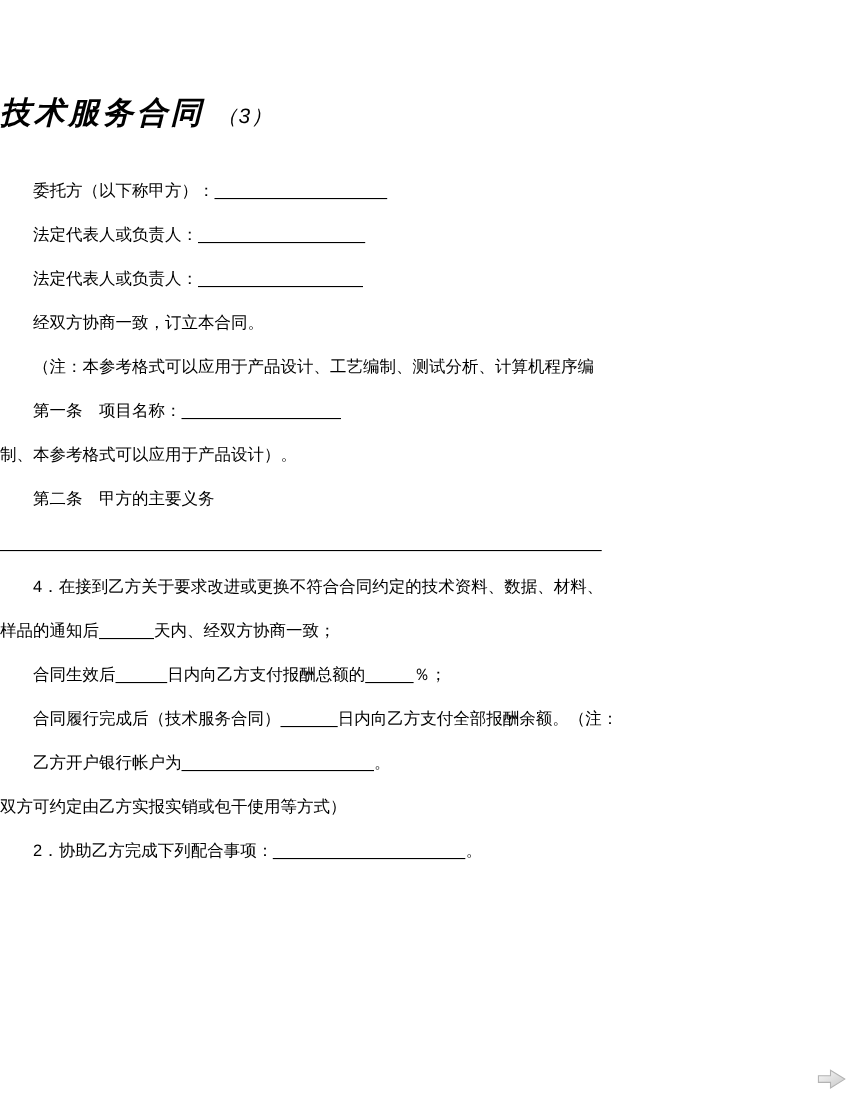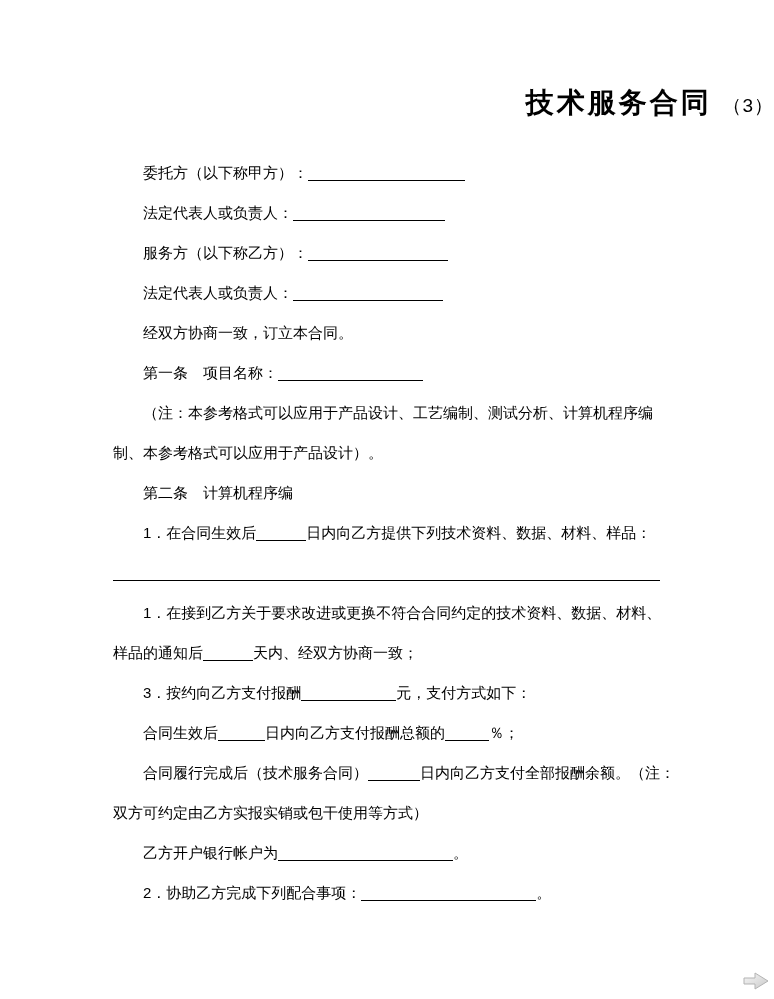--- a/index.html
+++ b/index.html
@@ -8,34 +8,34 @@
     height: 999px;
     background: #ffffff;
     color: #000000;
     font-family: "Liberation Sans", "DejaVu Sans", sans-serif;
     overflow: hidden;
     position: relative;
   }
   .doc-title {
     margin: 0;
     padding-top: 86px;
-    text-align: right;
+    text-align: left;
     font-size: 28px;
     line-height: 34px;
     font-weight: bold;
     letter-spacing: 3px;
+    font-style: italic;
   }
   .doc-title .title-suffix {
     font-size: 19px;
     font-weight: normal;
     letter-spacing: 1px;
   }
   .doc-body {
     margin-top: 30px;
-    padding-left: 113px;
     padding-right: 30px;
   }
   .line {
     height: 40px;
     line-height: 40px;
     font-size: 15px;
     white-space: nowrap;
     letter-spacing: 0;
   }
   .line.indent { padding-left: 30px; }
@@ -57,36 +57,33 @@
 <body>
 
 <h1 class="doc-title">
   <span>技术服务合同</span>
   <span class="title-suffix">（3）</span>
 </h1>
 
 <div class="doc-body">
     <div class="line indent"><span>委托方（以下称甲方）：</span><span class="blank" style="width: 157px;"></span></div>
     <div class="line indent"><span>法定代表人或负责人：</span><span class="blank" style="width: 152px;"></span></div>
-    <div class="line indent"><span>服务方（以下称乙方）：</span><span class="blank" style="width: 140px;"></span></div>
     <div class="line indent"><span>法定代表人或负责人：</span><span class="blank" style="width: 150px;"></span></div>
     <div class="line indent"><span>经双方协商一致，订立本合同。</span></div>
+    <div class="line indent"><span>（注：本参考格式可以应用于产品设计、工艺编制、测试分析、计算机程序编</span></div>
     <div class="line indent"><span>第一条　项目名称：</span><span class="blank" style="width: 145px;"></span></div>
-    <div class="line indent"><span>（注：本参考格式可以应用于产品设计、工艺编制、测试分析、计算机程序编</span></div>
     <div class="line"><span>制、本参考格式可以应用于产品设计）。</span></div>
-    <div class="line indent"><span>第二条　计算机程序编</span></div>
-    <div class="line indent"><span>1．在合同生效后</span><span class="blank" style="width: 50px;"></span><span>日内向乙方提供下列技术资料、数据、材料、样品：</span></div>
+    <div class="line indent"><span>第二条　甲方的主要义务</span></div>
     <div class="line"><span class="blank" style="width: 547px;"></span></div>
-    <div class="line indent"><span>1．在接到乙方关于要求改进或更换不符合合同约定的技术资料、数据、材料、</span></div>
+    <div class="line indent"><span>4．在接到乙方关于要求改进或更换不符合合同约定的技术资料、数据、材料、</span></div>
     <div class="line"><span>样品的通知后</span><span class="blank" style="width: 50px;"></span><span>天内、经双方协商一致；</span></div>
-    <div class="line indent"><span>3．按约向乙方支付报酬</span><span class="blank" style="width: 95px;"></span><span>元，支付方式如下：</span></div>
     <div class="line indent"><span>合同生效后</span><span class="blank" style="width: 47px;"></span><span>日内向乙方支付报酬总额的</span><span class="blank" style="width: 44px;"></span><span>％；</span></div>
     <div class="line indent"><span>合同履行完成后（技术服务合同）</span><span class="blank" style="width: 52px;"></span><span>日内向乙方支付全部报酬余额。（注：</span></div>
+    <div class="line indent"><span>乙方开户银行帐户为</span><span class="blank" style="width: 175px;"></span><span>。</span></div>
     <div class="line"><span>双方可约定由乙方实报实销或包干使用等方式）</span></div>
-    <div class="line indent"><span>乙方开户银行帐户为</span><span class="blank" style="width: 175px;"></span><span>。</span></div>
     <div class="line indent"><span>2．协助乙方完成下列配合事项：</span><span class="blank" style="width: 175px;"></span><span>。</span></div>
   </div>
 
 <svg class="pager-arrow" viewBox="0 0 26 20">
   <defs>
     <linearGradient id="arrowGrad" x1="0" y1="0" x2="1" y2="1">
       <stop offset="0" stop-color="#f7f7f7"></stop>
       <stop offset="1" stop-color="#c9c9c9"></stop>
     </linearGradient>
   </defs>

